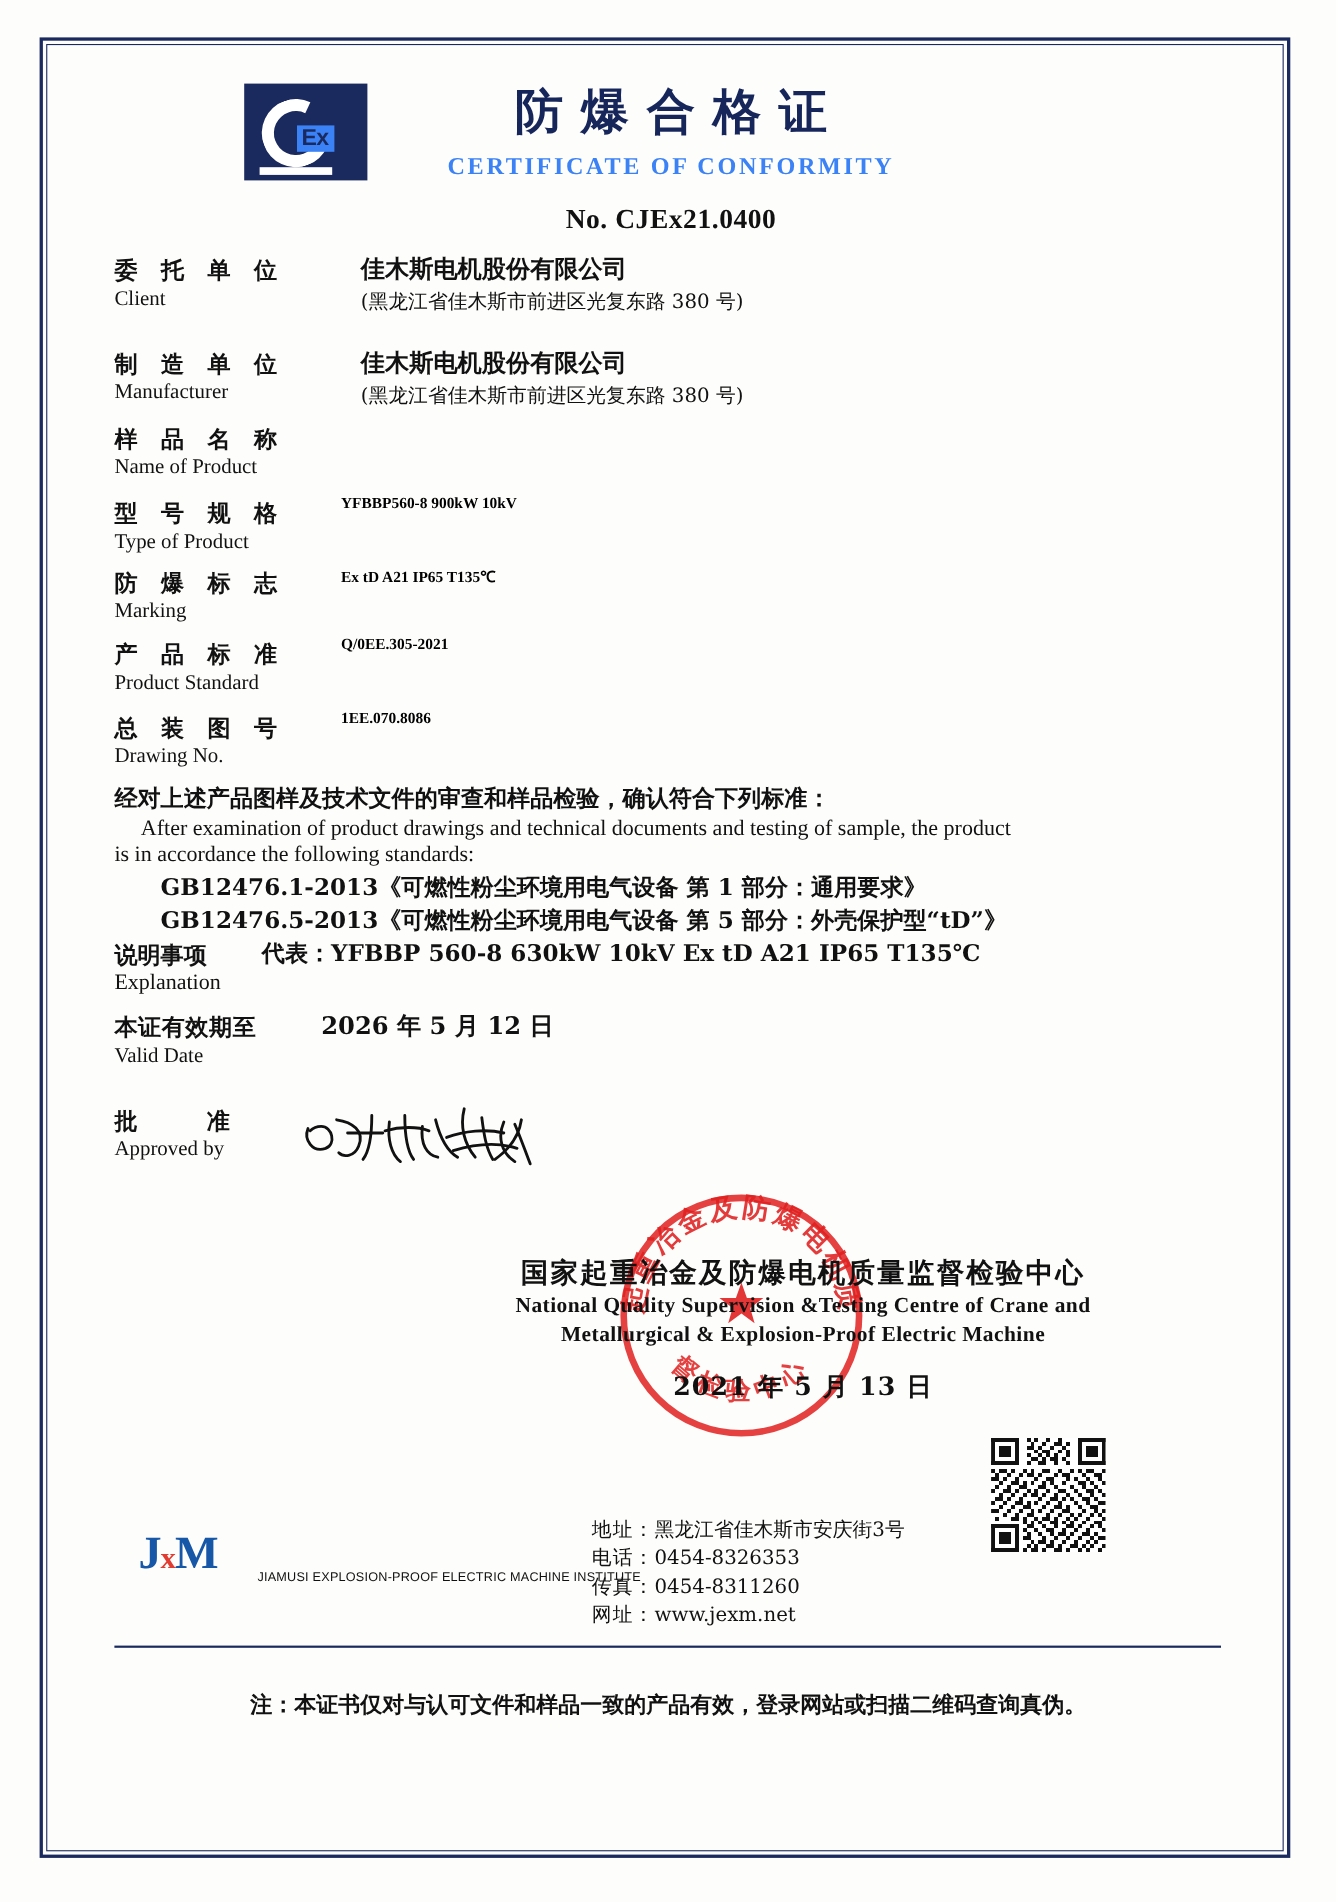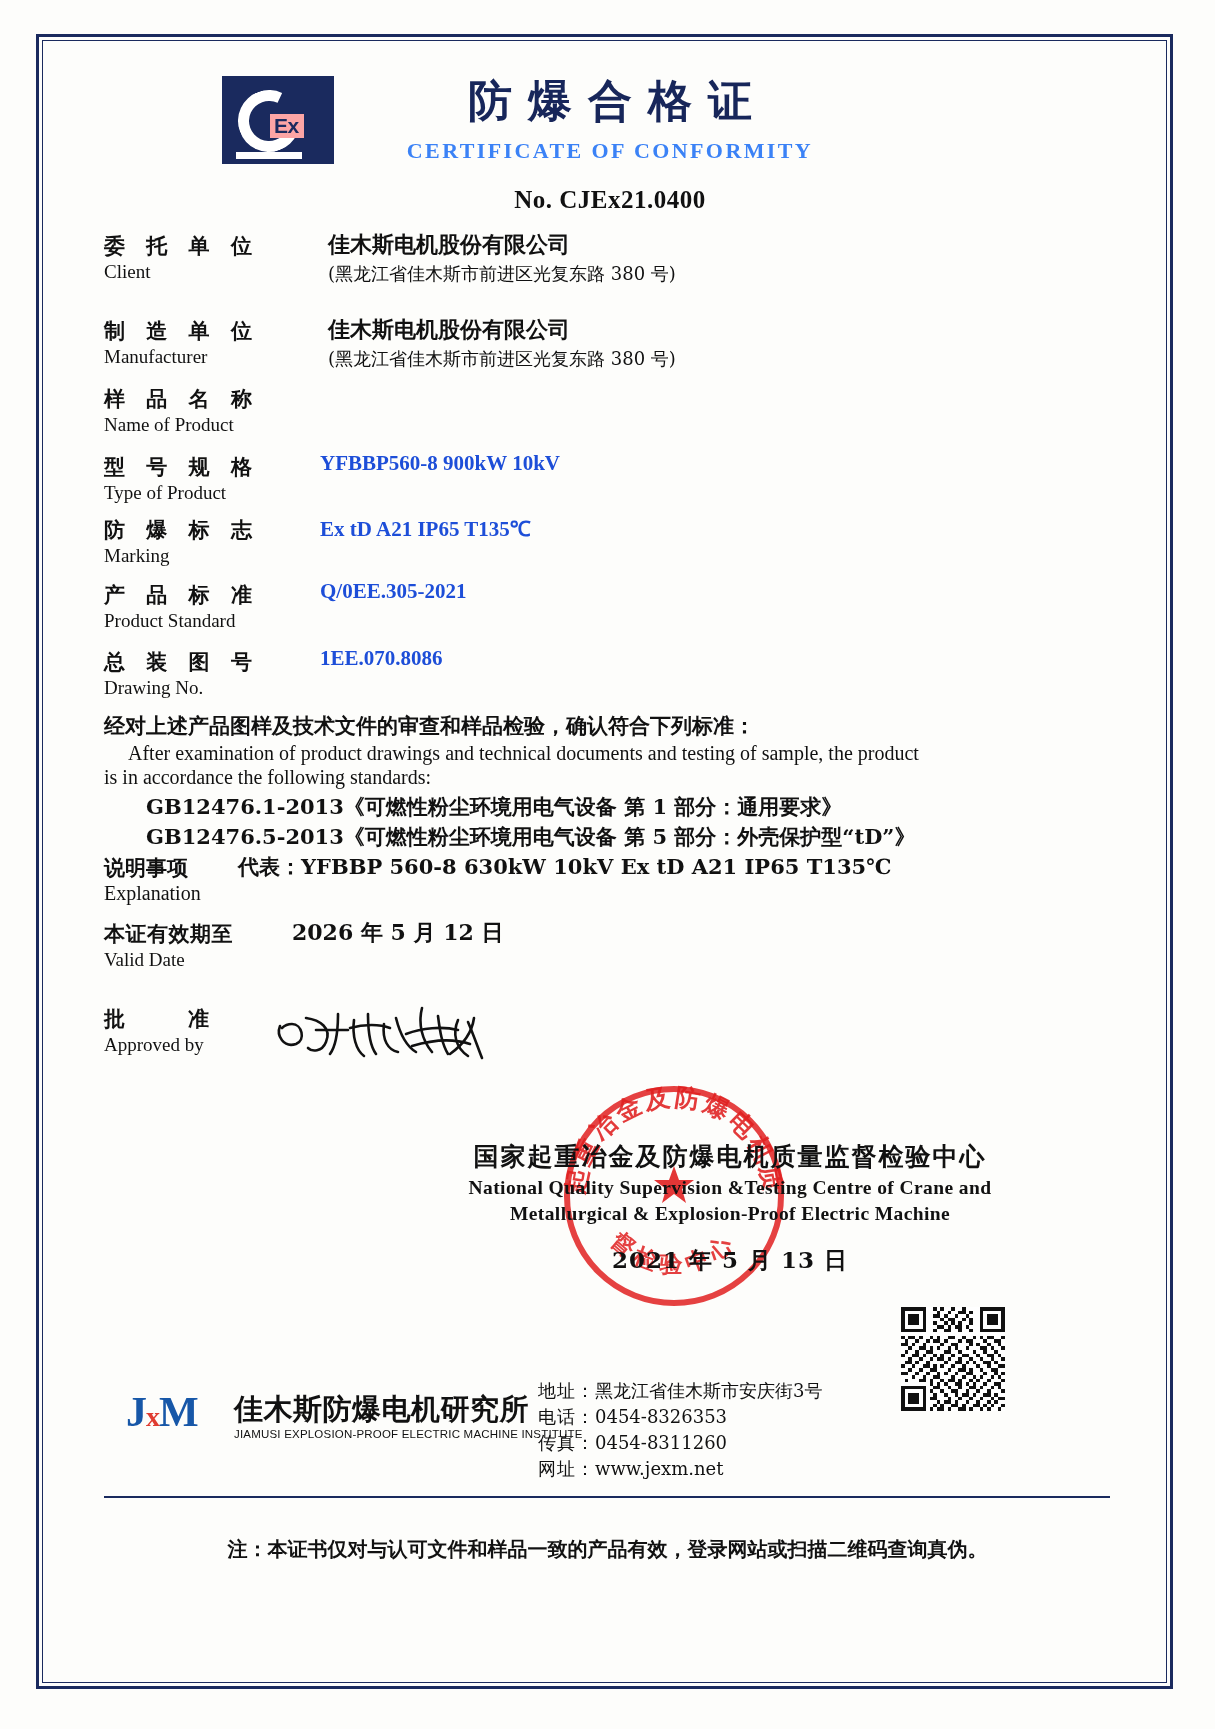--- a/index.html
+++ b/index.html
@@ -61,21 +61,21 @@
     border: 11px solid #ffffff;
     border-radius: 50%;
     border-right-color: transparent;
     box-sizing: border-box;
     transform: rotate(-20deg);
   }
   .ex-logo .ex-text {
     position: absolute;
     left: 48px; top: 38px;
     color: #1a2a5e;
-    background: #fca5a5;
+    background: #3b82f6;
     font-family: "Liberation Sans", sans-serif;
     font-weight: bold;
     font-size: 21px;
     line-height: 22px;
     padding: 1px 5px 1px 4px;
     letter-spacing: -0.5px;
   }
   .ex-logo .bar {
     position: absolute;
     left: 14px; top: 76px;
@@ -152,26 +152,26 @@
     left: 328px;
     top: -2px;
     font-family: "DejaVu Serif", serif;
     font-weight: bold;
     font-size: 22px;
     color: #111111;
     white-space: nowrap;
   }
   .value-en {
     position: absolute;
-    left: 320px;
+    left: 310px;
     top: -2px;
     font-family: "Liberation Serif", serif;
     font-weight: bold;
-    font-size: 21px;
-    color: #1d4ed8;
+    font-size: 14px;
+    color: #000000;
     white-space: nowrap;
   }
   .sub-value {
     position: absolute;
     left: 328px;
     top: 30px;
     font-family: "DejaVu Serif", serif;
     font-size: 18px;
     color: #111111;
     white-space: nowrap;
@@ -689,21 +689,20 @@
           <rect x="24" y="28" width="1" height="1"></rect>
           <rect x="27" y="28" width="1" height="1"></rect>
       </g>
     </svg>
   </div>
 
   <div class="inst-logo">
     <div class="jexm">
       <span>J</span><span class="x">x</span><span>M</span>
     </div>
-    <div class="inst-cn">佳木斯防爆电机研究所</div>
     <div class="inst-en">JIAMUSI EXPLOSION-PROOF ELECTRIC MACHINE INSTITUTE</div>
   </div>
 
   <div class="contact">
     <div>
       <span class="k">地址：</span><span>黑龙江省佳木斯市安庆街3号</span>
     </div>
     <div>
       <span class="k">电话：</span><span>0454-8326353</span>
     </div>

